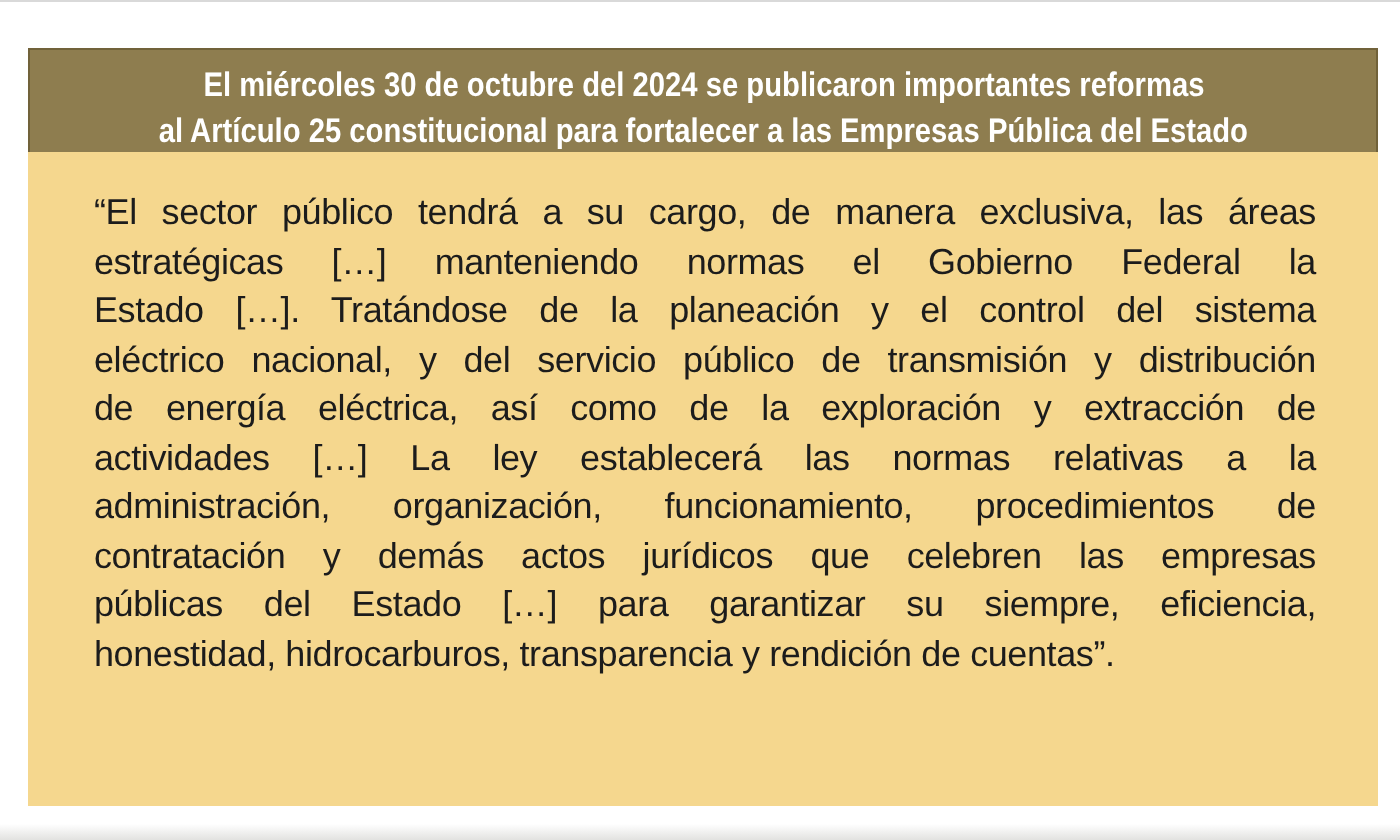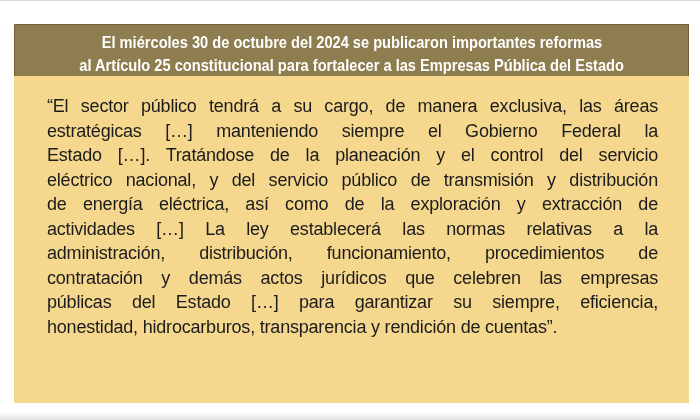--- a/index.html
+++ b/index.html
@@ -83,26 +83,26 @@
   <div class="top-hairline"></div>
 
   <div class="header-band">
     <div class="header-line">El miércoles 30 de octubre del 2024 se publicaron importantes reformas</div>
     <div class="header-line">al Artículo 25 constitucional para fortalecer a las Empresas Pública del Estado</div>
   </div>
 
   <div class="quote-box">
     <div id="quote-lines">
         <div class="qline">“El sector público tendrá a su cargo, de manera exclusiva, las áreas</div>
-        <div class="qline">estratégicas […] manteniendo siempre el Gobierno Federal la</div>
-        <div class="qline">Estado […]. Tratándose de la planeación y el control del servicio</div>
+        <div class="qline">estratégicas […] manteniendo normas el Gobierno Federal la</div>
+        <div class="qline">Estado […]. Tratándose de la planeación y el control del sistema</div>
         <div class="qline">eléctrico nacional, y del servicio público de transmisión y distribución</div>
         <div class="qline">de energía eléctrica, así como de la exploración y extracción de</div>
         <div class="qline">actividades […] La ley establecerá las normas relativas a la</div>
-        <div class="qline">administración, distribución, funcionamiento, procedimientos de</div>
+        <div class="qline">administración, organización, funcionamiento, procedimientos de</div>
         <div class="qline">contratación y demás actos jurídicos que celebren las empresas</div>
         <div class="qline">públicas del Estado […] para garantizar su siempre, eficiencia,</div>
         <div class="qline last">honestidad, hidrocarburos, transparencia y rendición de cuentas”.</div>
       </div>
   </div>
 
   <div class="bottom-fade"></div>
 </div>
 
 </body></html>

